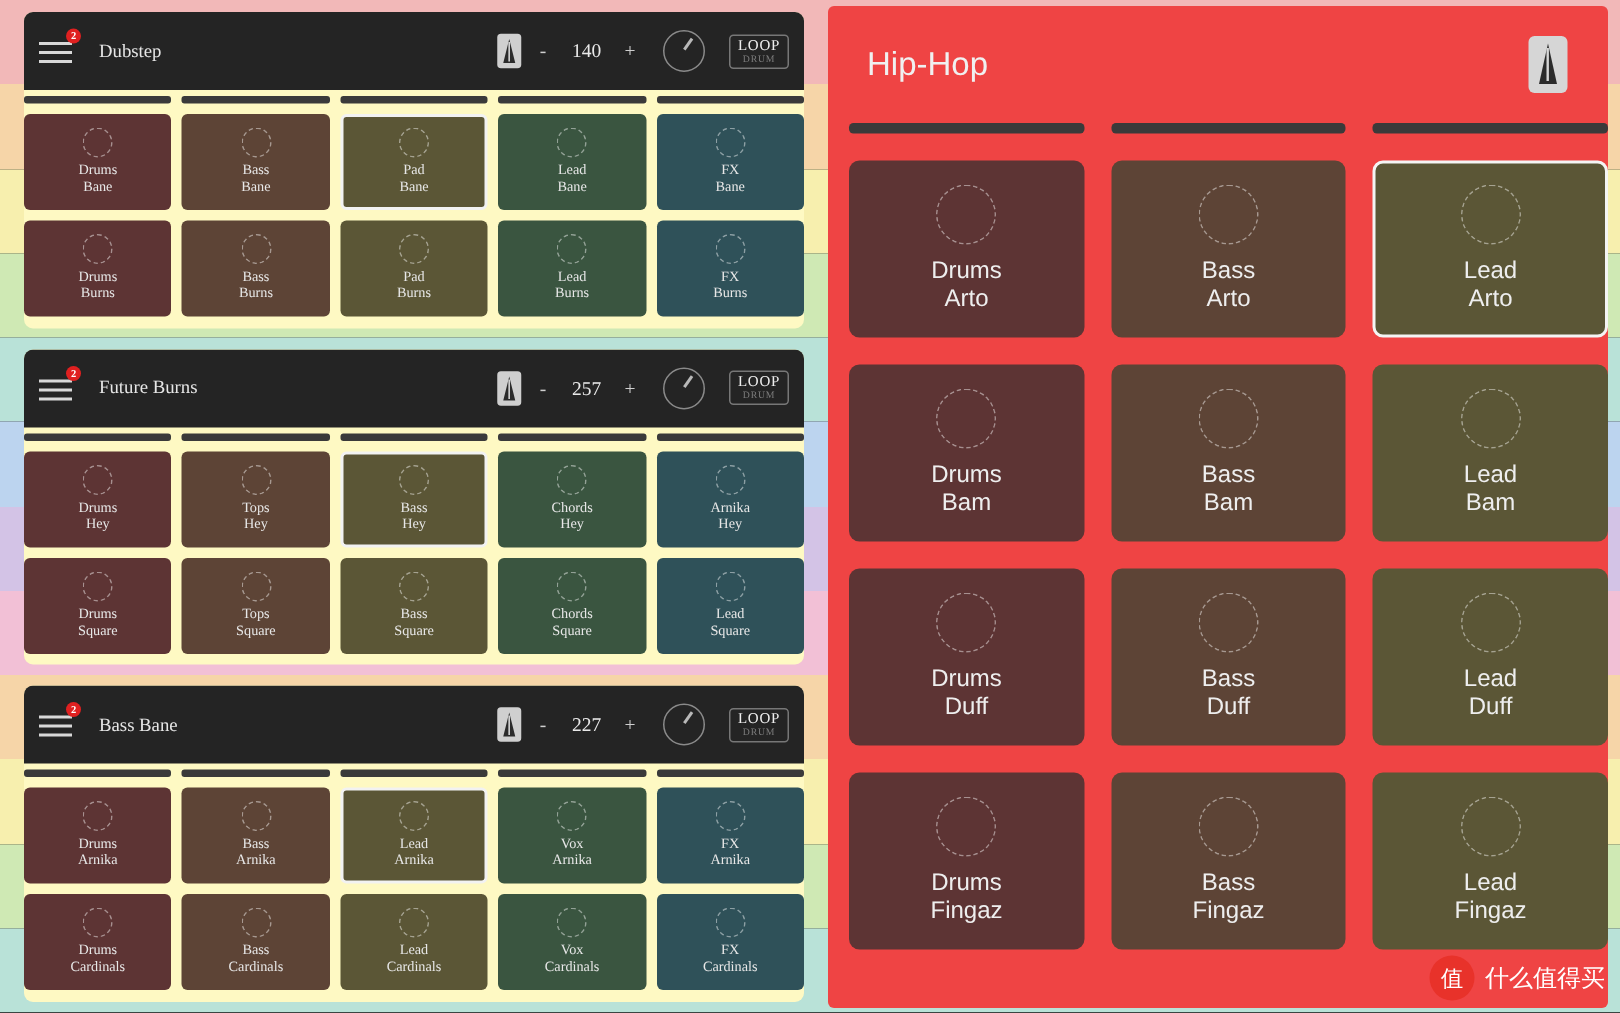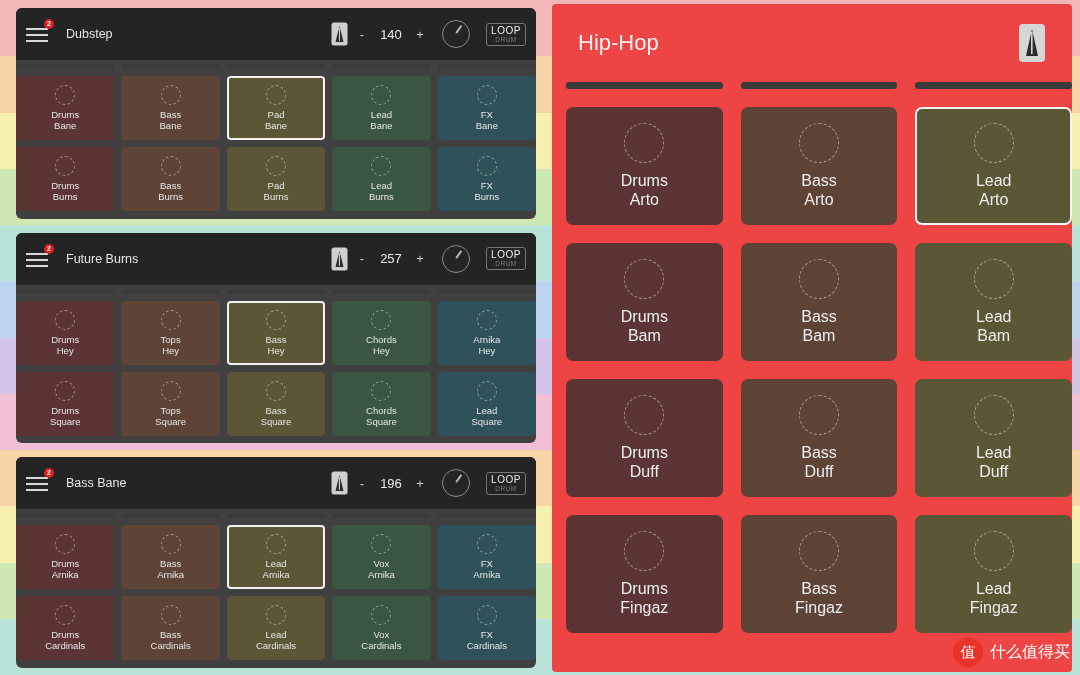--- a/index.html
+++ b/index.html
@@ -12,22 +12,22 @@
   
   #bg-rainbow{position:absolute;inset:0;display:flex;flex-direction:column;}
   #bg-rainbow .stripe{flex:1;}
 
   
   #left-col{
     position:absolute;left:16px;top:8px;width:520px;height:660px;
     display:flex;flex-direction:column;gap:14px;
   }
   .phone{
-    background:#404040;border-radius:6px;overflow:hidden;
-    height:260px;position:relative;
+    background:#fef9c3;border-radius:6px;overflow:hidden;
+    height:260px;position:relative;font-family:Liberation Serif, serif;
   }
   .phone-top{
     height:52px;display:flex;align-items:center;padding:0 10px;gap:8px;
     background:#242424;
   }
   .hamburger{position:relative;width:26px;height:22px;cursor:pointer;}
   .hamburger i{position:absolute;left:0;width:22px;height:2px;background:#d8d8d8;}
   .hamburger i:nth-child(1){top:5px;}
   .hamburger i:nth-child(2){top:11px;}
   .hamburger i:nth-child(3){top:17px;}
@@ -313,21 +313,21 @@
           <span class="badge">2</span>
         </div>
         <div class="proj-name">Bass Bane</div>
         <div class="top-spacer"></div>
         <svg class="metro" viewBox="0 0 17 24">
           <rect x="0.5" y="0.5" width="16" height="23" rx="2.5" fill="#cfcfcf"></rect>
           <path d="M8.5 4 L12.5 20 L4.5 20 Z" fill="#2b2b2b"></path>
           <rect x="7.9" y="6" width="1.1" height="13" fill="#cfcfcf"></rect>
         </svg>
         <div class="bpm-minus">-</div>
-        <div class="bpm-val">196</div>
+        <div class="bpm-val">227</div>
         <div class="bpm-plus">+</div>
         <div class="knob"></div>
         <div class="loop-box">
           <div class="l1">LOOP</div>
           <div class="l2">DRUM</div>
         </div>
       </div>
       <div class="tracks">
         <div class="track-col">
           <div class="track-head"></div>

